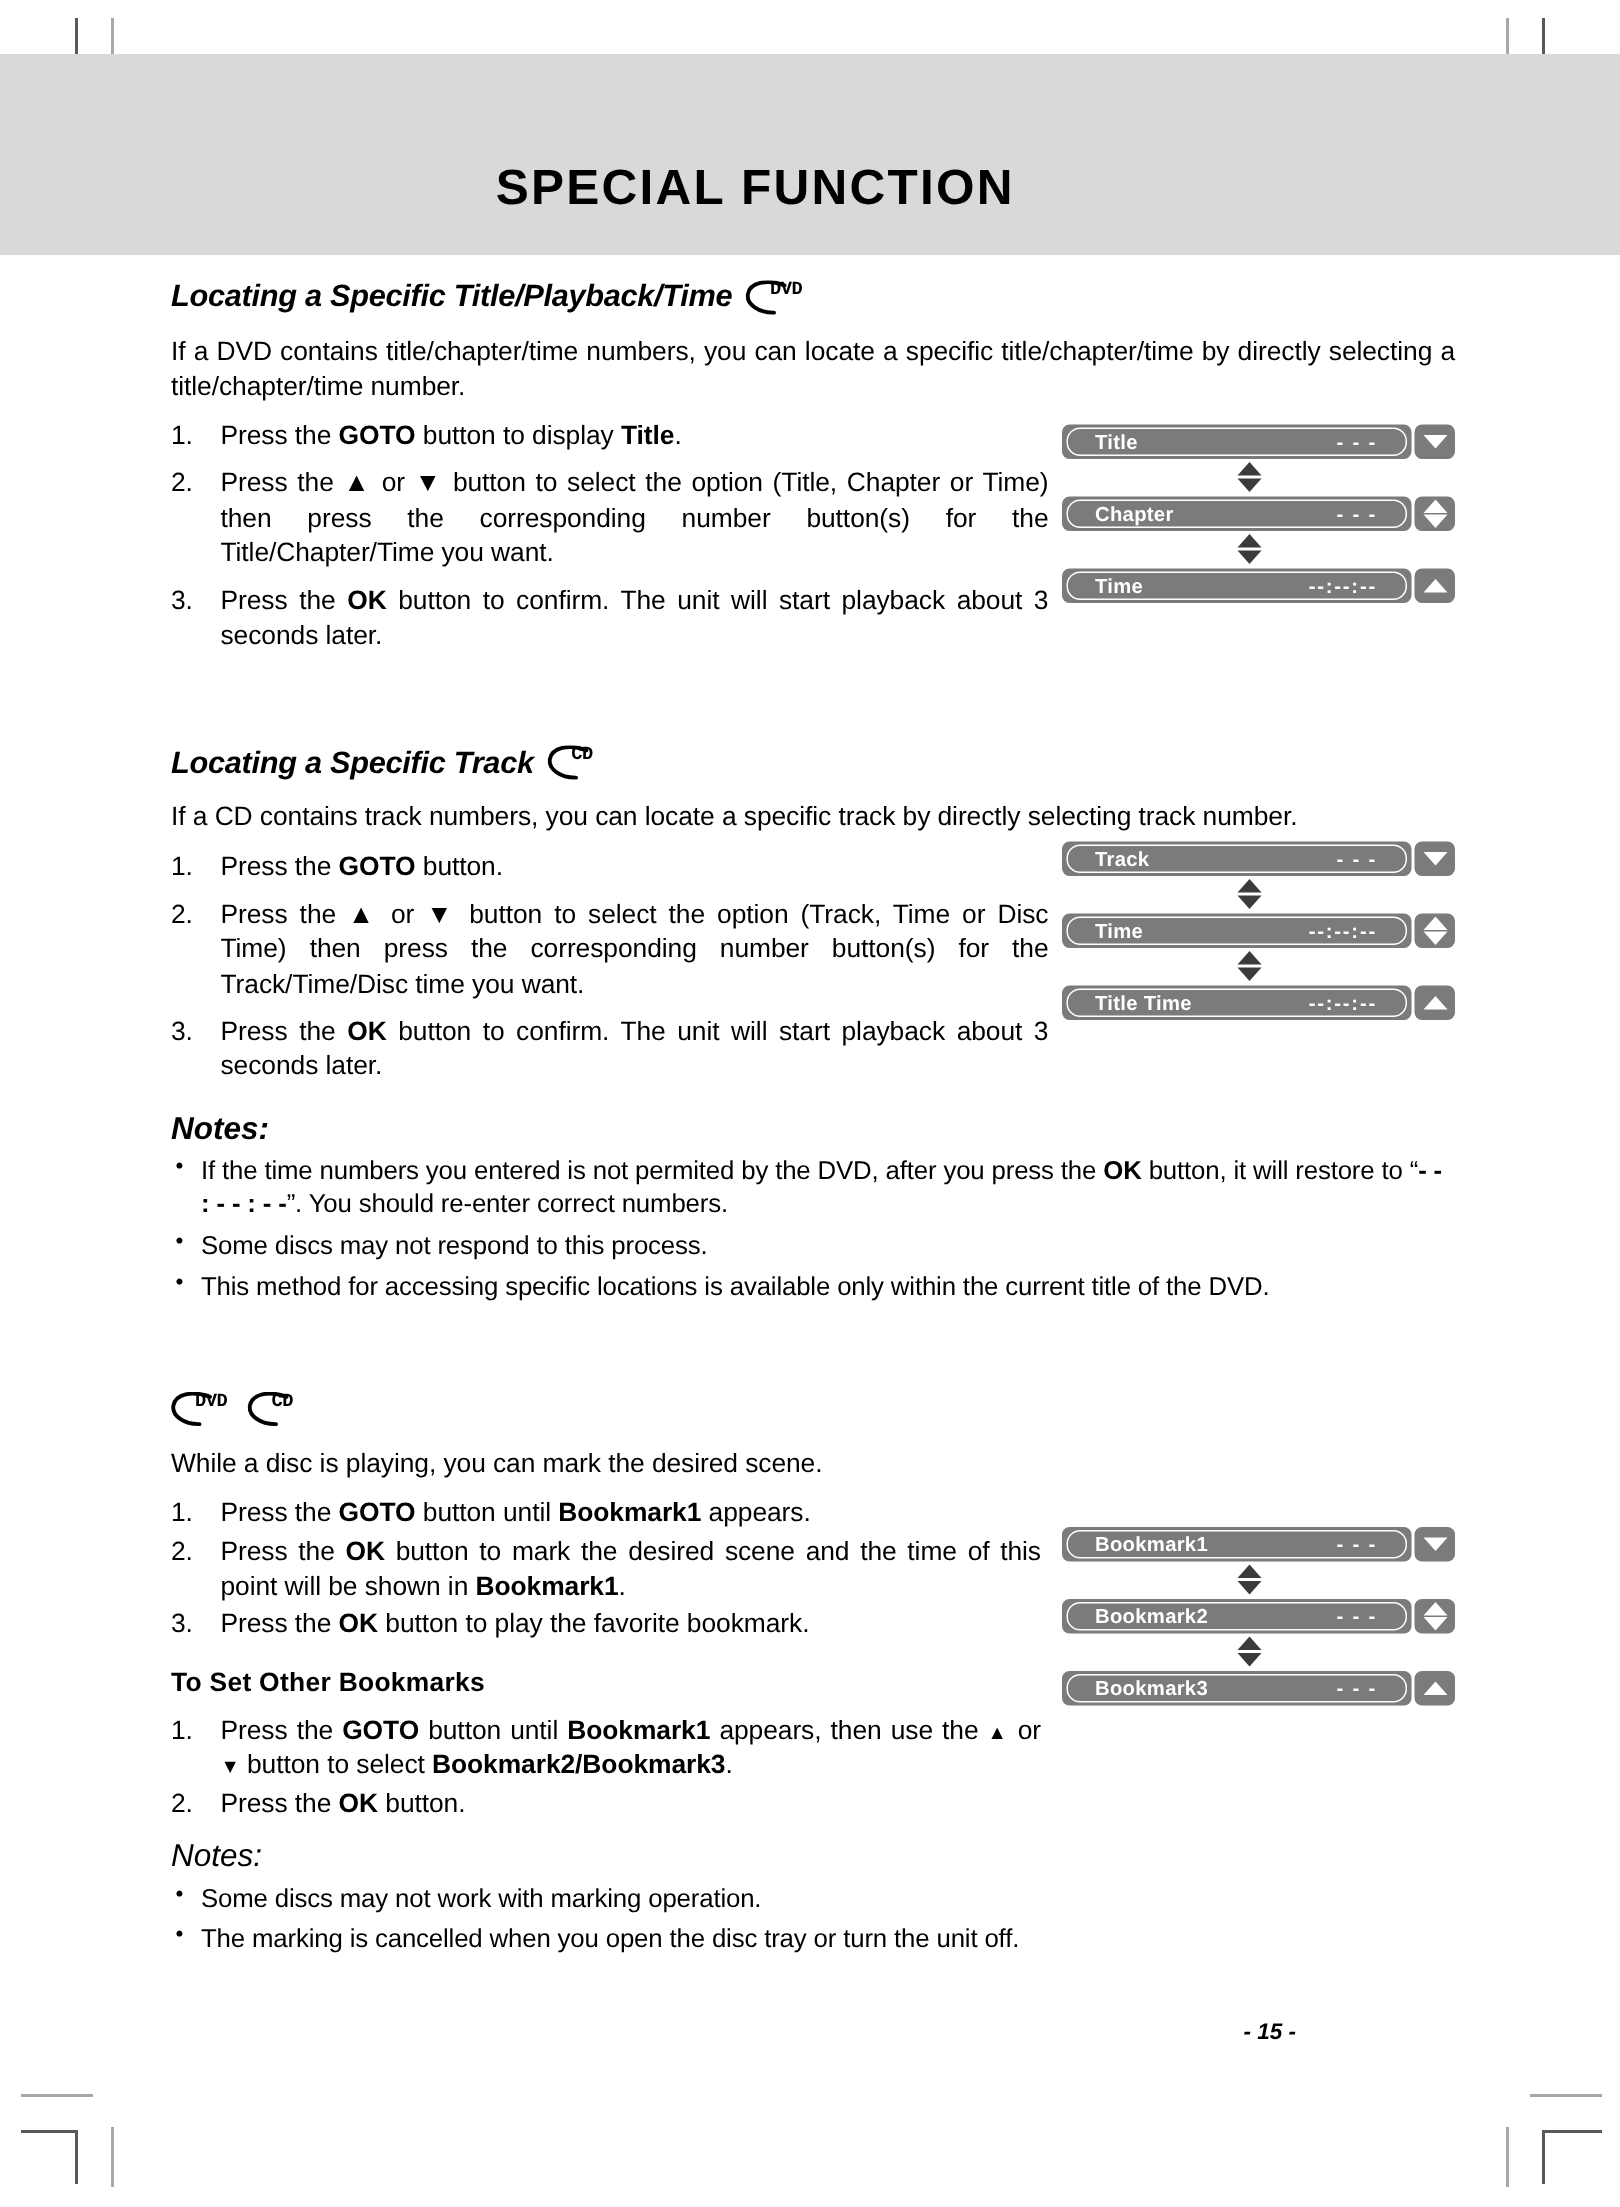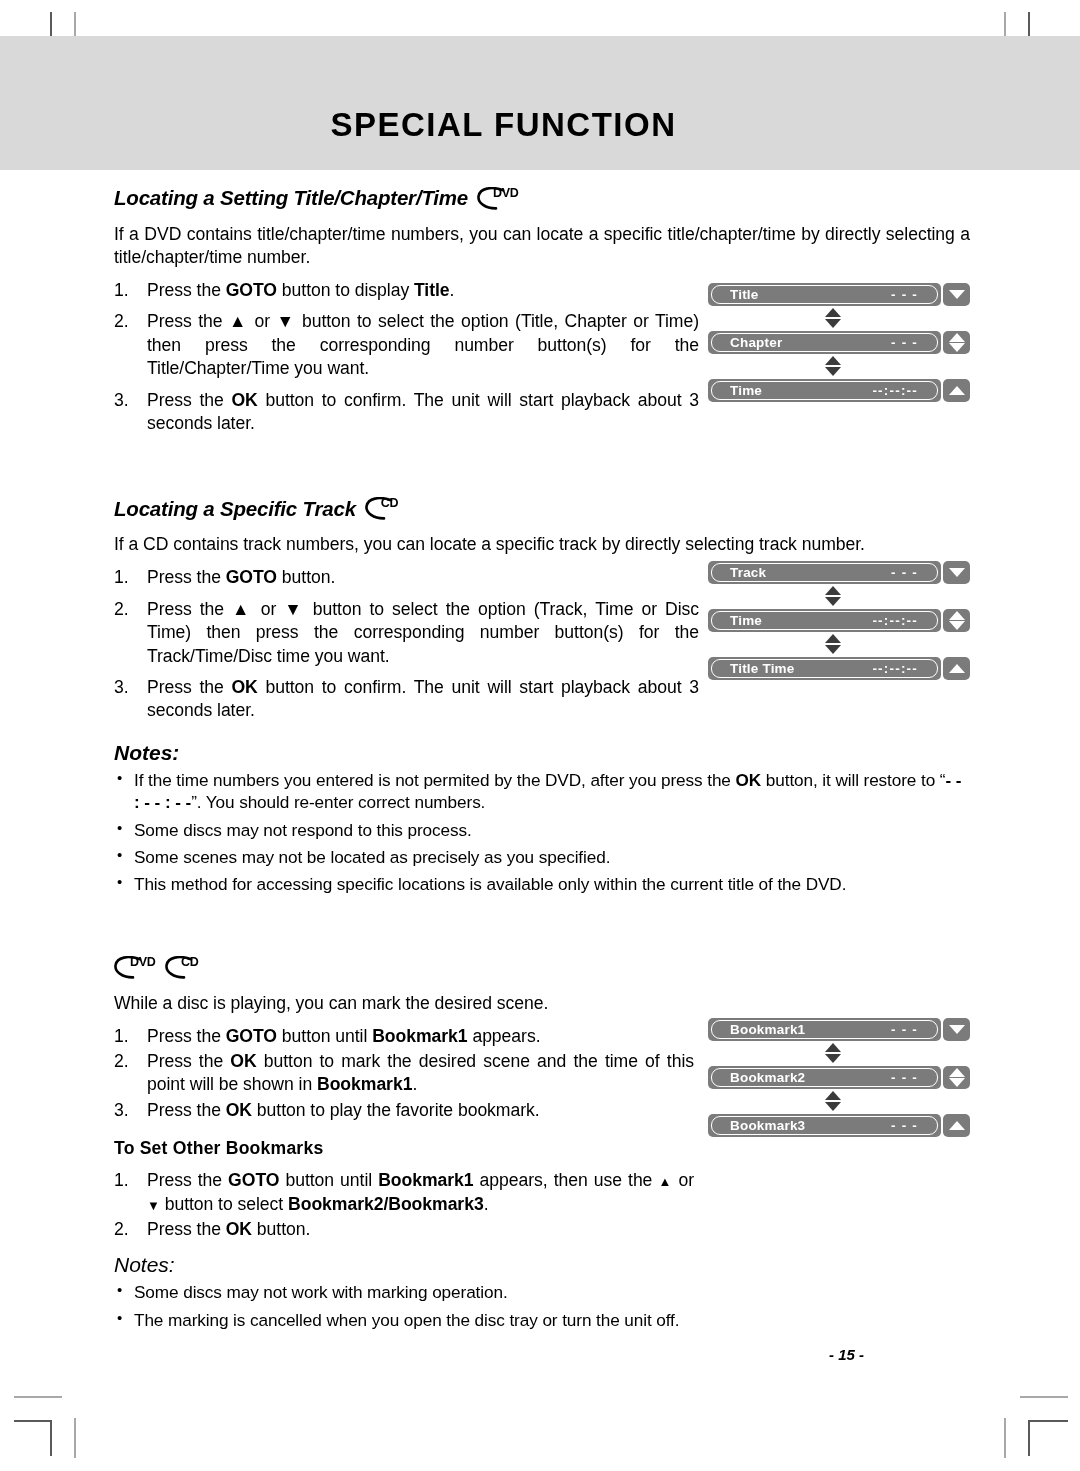--- a/index.html
+++ b/index.html
@@ -73,21 +73,21 @@
   }
   .disc-badge svg { position: absolute; left: 0; top: 2px; }
   .disc-badge .disc-label {
     position: absolute;
     left: 16px;
     top: 2px;
     font-size: 12.5px;
     font-weight: bold;
     font-style: normal;
     letter-spacing: -0.3px;
-    font-family: Liberation Sans, sans-serif;
+    font-family: Liberation Mono, monospace;
   }
 
   p.body-text {
     font-size: 17.6px;
     line-height: 1.31;
     margin: 11px 0 0 0;
     text-align: justify;
     letter-spacing: -0.05px;
   }
   p.body-text.nojust { text-align: left; }
@@ -276,21 +276,21 @@
 <div class="cropmark" style="left:1028px; top:1420px; width:40px; height:2px;"></div>
 <div class="cropmark light" style="left:1004px; top:1418px; width:2px; height:40px;"></div>
 <div class="cropmark light" style="left:1020px; top:1396px; width:48px; height:2px;"></div>
 
 <div class="header-band"></div>
 <div class="page-title">SPECIAL FUNCTION</div>
 
 <div class="content">
 
   <h2 class="section-heading">
-    <span>Locating a Setting Title/Chapter/Time</span>
+    <span>Locating a Specific Title/Playback/Time</span>
     <span class="disc-badge">
       <svg width="34" height="23" viewBox="0 0 34 23">
         <path d="M26 3.2 C14 -1.2 3 1.5 1.6 9 C0.4 16 9 21.6 19 21.4" fill="none" stroke="#000" stroke-width="2.6" stroke-linecap="round"></path>
       </svg>
       <span class="disc-label">DVD</span>
     </span>
   </h2>
 
   <p class="body-text">If a DVD contains title/chapter/time numbers, you can locate a specific title/chapter/time by directly selecting a title/chapter/time number.</p>
 
@@ -333,21 +333,20 @@
     <li class="lastitem">
       <span class="num">3.</span>
       Press the <b>OK</b> button to confirm. The unit will start playback about 3 seconds later.
     </li>
   </ol>
 
   <div class="notes-title">Notes:</div>
   <ul class="notes">
     <li>If the time numbers you entered is not permited by the DVD, after you press the <b>OK</b> button, it will restore to “<b>- - : - - : - -</b>”. You should re-enter correct numbers.</li>
     <li>Some discs may not respond to this process.</li>
-    <li>Some scenes may not be located as precisely as you specified.</li>
     <li>This method for accessing specific locations is available only within the current title of the DVD.</li>
   </ul>
 
   <h2 class="section-heading" style="margin-top:58px;">
     <span class="disc-badge">
       <svg width="34" height="23" viewBox="0 0 34 23">
         <path d="M26 3.2 C14 -1.2 3 1.5 1.6 9 C0.4 16 9 21.6 19 21.4" fill="none" stroke="#000" stroke-width="2.6" stroke-linecap="round"></path>
       </svg>
       <span class="disc-label">DVD</span>
     </span>

